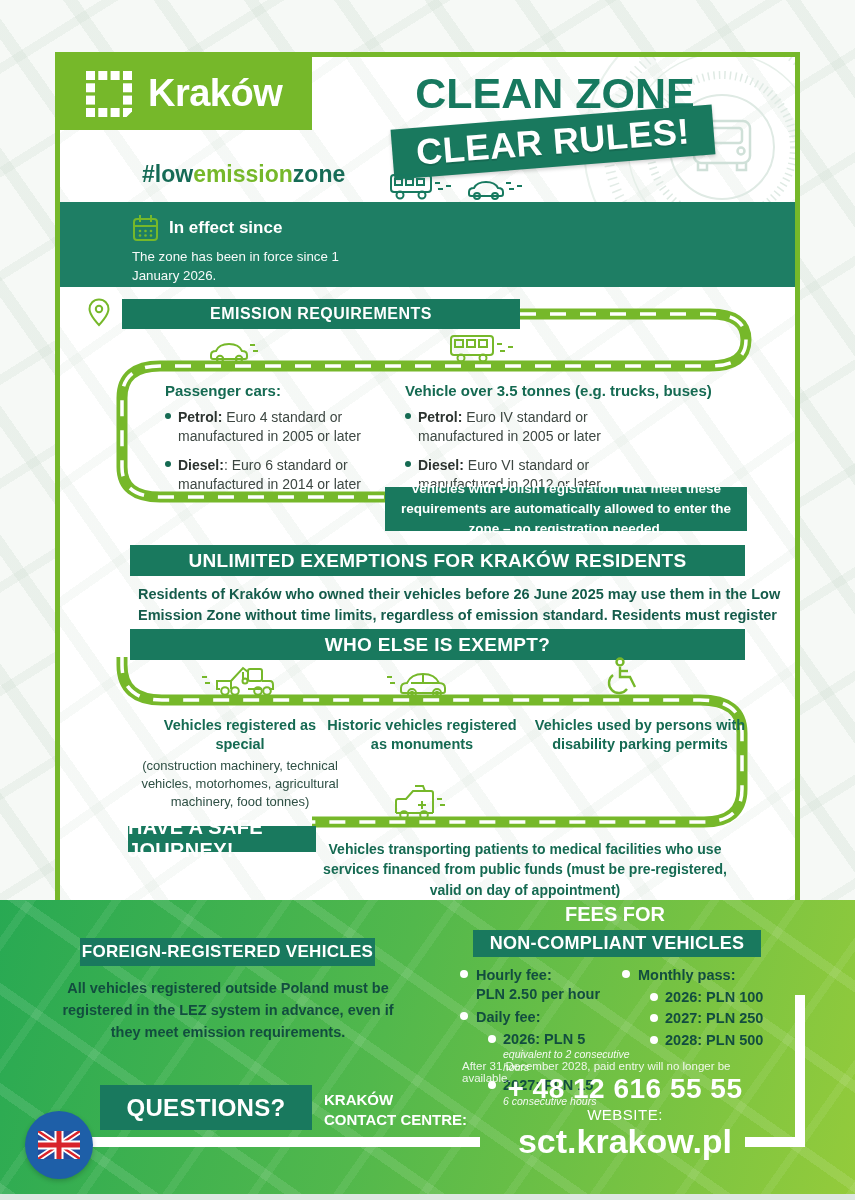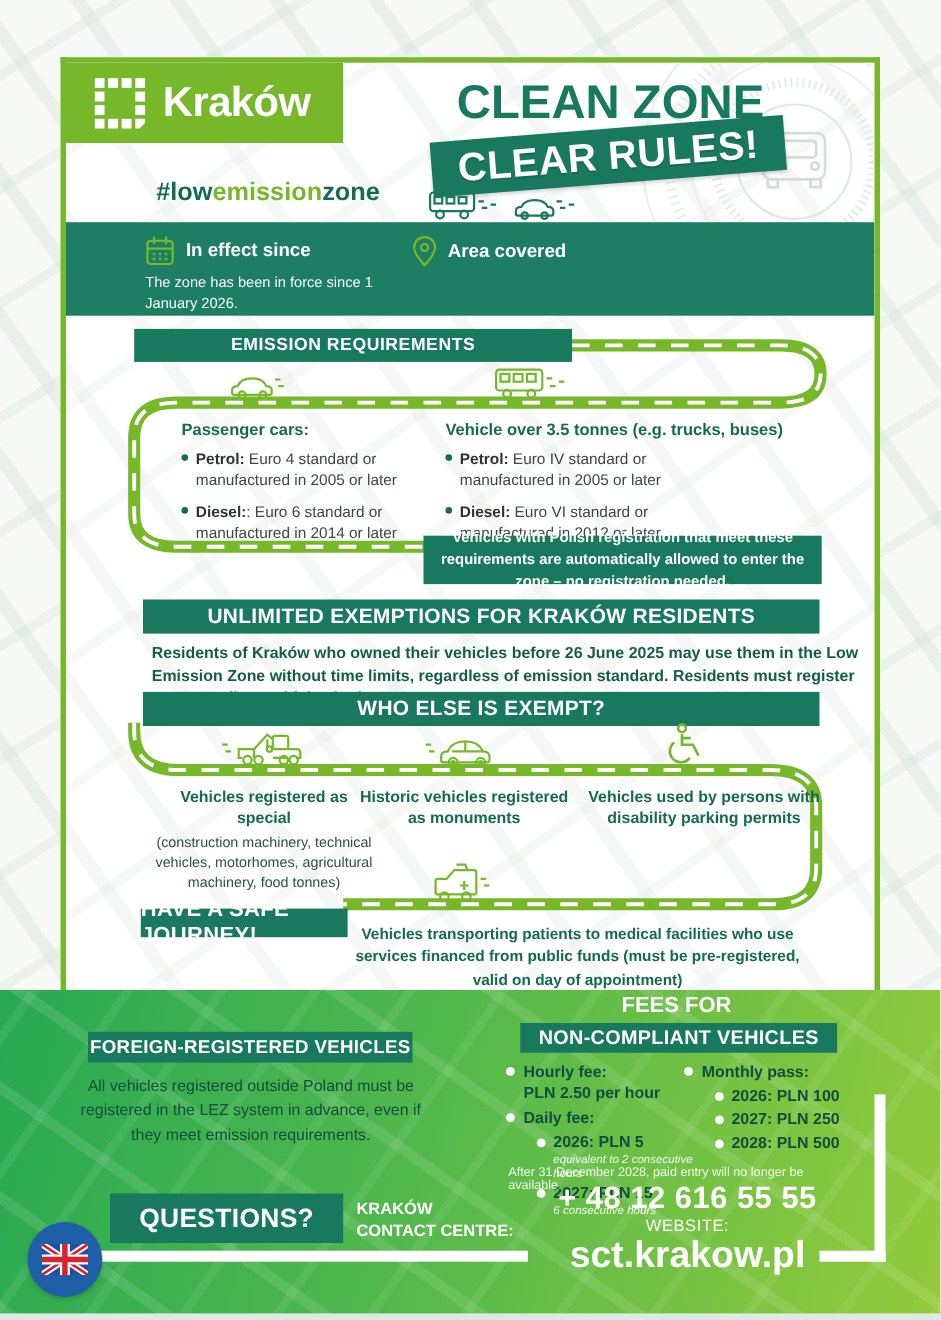--- a/index.html
+++ b/index.html
@@ -24,21 +24,21 @@
   .logo-text{color:#fff;font-size:38px;font-weight:700;margin-left:16px;letter-spacing:-.5px;}
   .title1{left:330px;top:12px;width:330px;text-align:center;color:#17795f;font-size:43px;font-weight:800;letter-spacing:0px;z-index:3;}
   .title2{left:332px;top:60px;width:322px;height:50px;background:#19795e;transform:rotate(-4.5deg);
     display:flex;align-items:center;justify-content:center;color:#fff;font-size:36px;font-weight:800;
     letter-spacing:.5px;box-shadow:0 2px 4px rgba(0,0,0,.18);text-shadow:0 2px 0 rgba(0,0,0,.12);z-index:3;}
   .hashtag{left:82px;top:104px;font-size:23px;font-weight:800;z-index:3;}
   .hash-teal{color:#166b56;} .hash-lime{color:#76b82a;}
   .hdr-vehicles{left:330px;top:116px;z-index:3;display:flex;gap:14px;align-items:flex-end;}
   .watermark{left:512px;top:-60px;z-index:1;pointer-events:none;}
   
-  .info-band{left:0;top:145px;width:735px;height:85px;background:#1e7e64;z-index:3;display:flex;}
+  .info-band{left:0;top:145px;width:735px;height:85px;background:#1e7e64;z-index:3;display:flex;flex-direction:column;}
   .info-col{display:flex;flex-direction:column;color:#fff;}
   .info-col1{margin-left:72px;width:215px;padding-top:12px;}
   .info-col2{margin-left:28px;width:400px;padding-top:12px;}
   .info-title-row{display:flex;align-items:center;gap:10px;}
   .info-title{font-size:17px;font-weight:800;}
   .info-body{font-size:13.3px;font-weight:400;line-height:1.45;margin-top:5px;opacity:.96;}
   .info-col1 .info-body{margin-left:0;}
   
   .banner{background:#19795e;color:#fff;font-weight:800;display:flex;align-items:center;justify-content:center;z-index:3;}
   .b-emission{left:62px;top:242px;width:398px;height:30px;font-size:16px;letter-spacing:.5px;}
@@ -66,21 +66,21 @@
   .ex-sub{left:60px;top:700px;width:240px;text-align:center;color:#2e4f44;font-size:13px;line-height:1.38;z-index:3;}
   .medical-note{left:250px;top:782px;width:430px;text-align:center;color:#156a52;font-weight:800;font-size:14px;line-height:1.45;z-index:3;}
   
   .bottom{position:absolute;left:0;top:900px;width:855px;height:295px;
     background:linear-gradient(105deg,#28a953 0%,#52b84c 45%,#94cb3b 100%);overflow:visible;}
   .bottom::before{content:"";position:absolute;inset:0;
     background-image:
       repeating-linear-gradient(35deg, rgba(255,255,255,.10) 0 10px, transparent 10px 82px),
       repeating-linear-gradient(-55deg, rgba(255,255,255,.07) 0 8px, transparent 8px 70px);}
   .b-foreign{left:80px;top:38px;width:295px;height:28px;font-size:17px;letter-spacing:.3px;}
-  .foreign-body{left:60px;top:78px;width:336px;text-align:center;color:#124d3f;font-weight:400;font-size:14.5px;line-height:1.5;z-index:3;}
+  .foreign-body{left:60px;top:78px;width:336px;text-align:center;color:#124d3f;font-weight:700;font-size:14.5px;line-height:1.5;z-index:3;}
   .fees-title1{left:470px;top:3px;width:290px;text-align:center;color:#fff;font-size:20px;font-weight:800;z-index:3;}
   .b-fees{left:473px;top:30px;width:288px;height:27px;font-size:18px;letter-spacing:.3px;}
   .fee-col{z-index:3;color:#124d3f;font-weight:800;font-size:14.5px;}
   .fee-left{left:460px;top:66px;width:175px;}
   .fee-right{left:622px;top:66px;width:175px;}
   .fee-item{position:relative;padding-left:16px;line-height:1.3;margin-bottom:4px;}
   .fee-item::before{content:"";position:absolute;left:0;top:4px;width:8px;height:8px;border-radius:50%;background:#fff;}
   .fee-sub{position:relative;margin-left:28px;padding-left:15px;margin-top:4px;line-height:1.2;}
   .fee-sub::before{content:"";position:absolute;left:0;top:4px;width:8px;height:8px;border-radius:50%;background:#fff;}
   .fee-note{font-style:italic;font-weight:400;font-size:10.5px;color:rgba(255,255,255,.92);margin-left:43px;line-height:1.2;margin-bottom:3px;}

